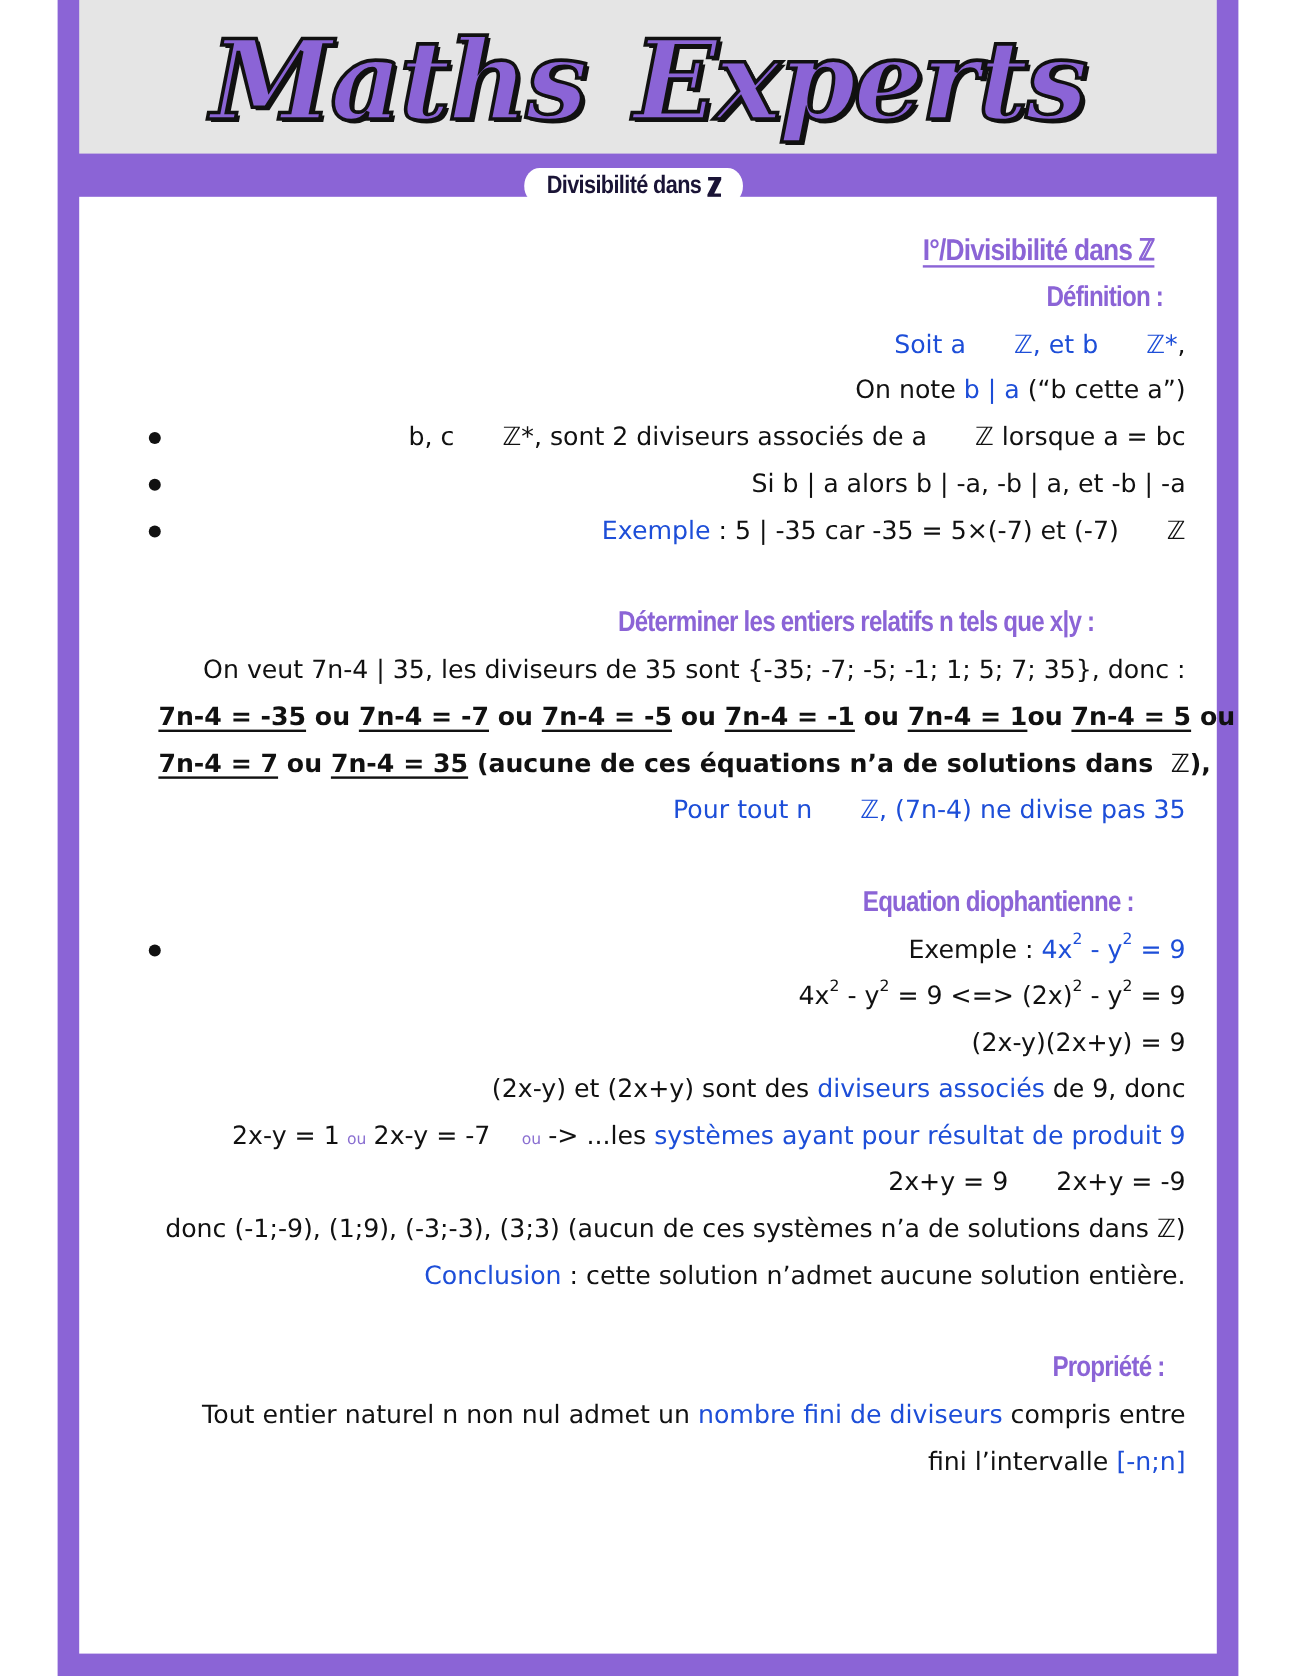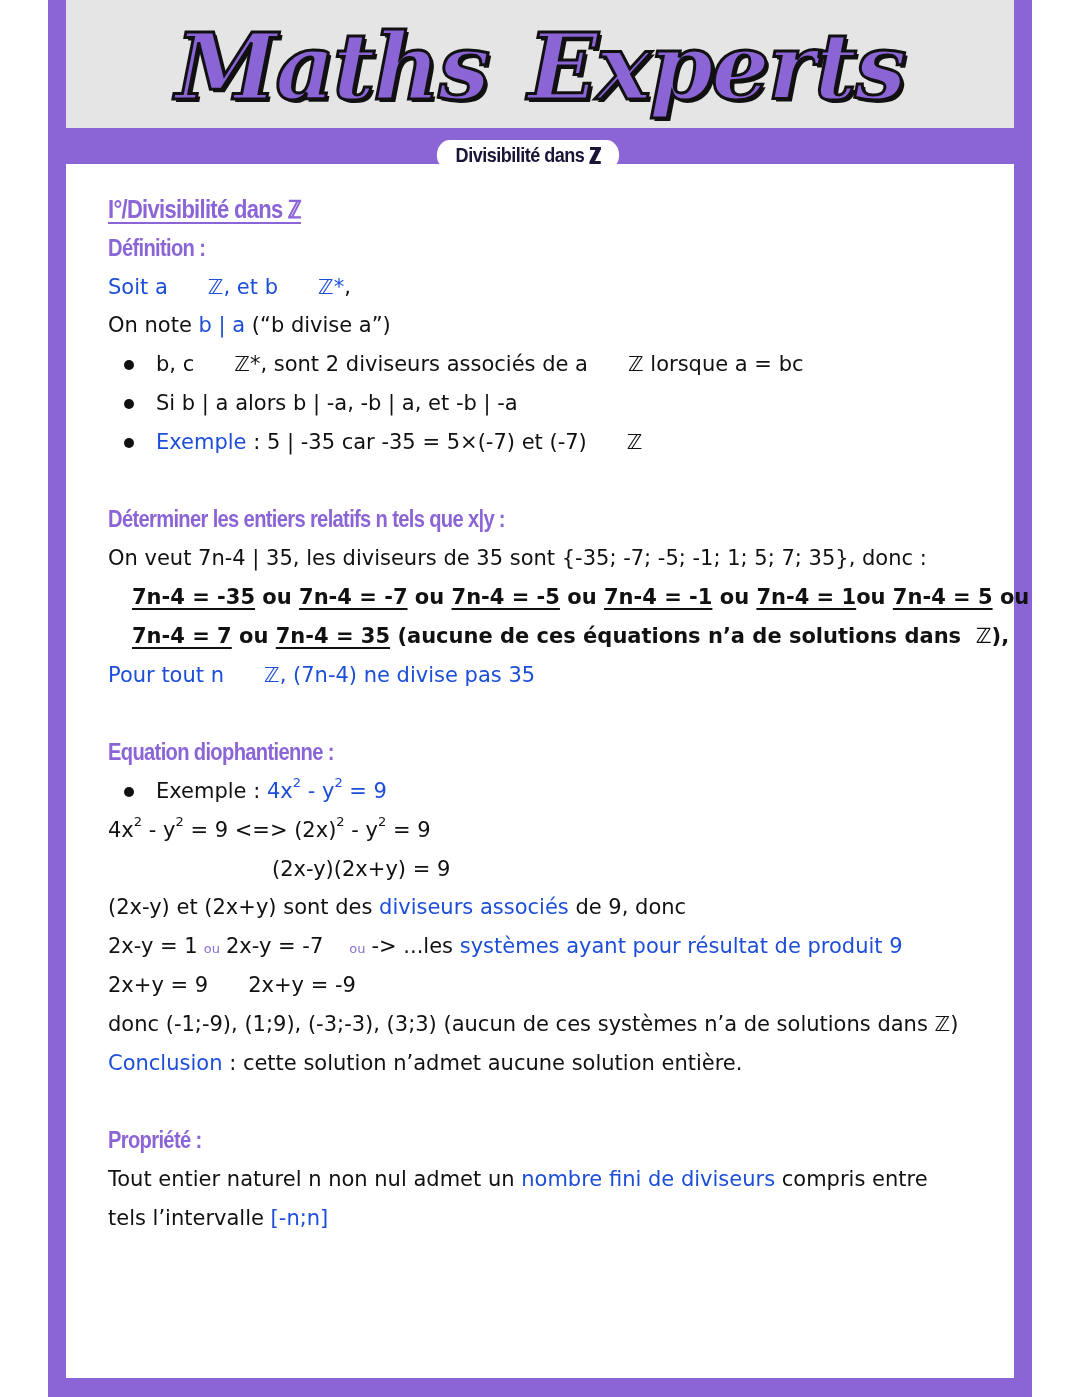--- a/index.html
+++ b/index.html
@@ -37,21 +37,21 @@
     display: flex; align-items: center; justify-content: center;
     font-family: "Liberation Sans", sans-serif; font-weight: bold;
     font-size: 21px; letter-spacing: -0.6px; color: #1a1436;
     transform: scaleX(0.86);
   }
   .subtitle-pill .zz { color: #8b64d6; -webkit-text-stroke: 1px #1a1436; margin-left: 6px; }
 
   
   .content {
     position: absolute; left: 108px; top: 190px; width: 880px;
-    font-family: "DejaVu Sans", sans-serif; font-size: 21px; color: #111111;
+    font-family: "DejaVu Sans", sans-serif; font-size: 21px; color: #111111; text-align: right;
   }
   .line { height: 38.8px; line-height: 38.8px; white-space: pre; }
   .blank { height: 38.8px; }
   .h1 {
     font-family: "Liberation Sans", sans-serif; font-weight: bold;
     font-size: 25px; color: #8b64d6; text-decoration: underline;
     text-underline-offset: 4px; letter-spacing: -0.8px;
     transform-origin: left center; transform: scaleX(0.88); display: inline-block;
   }
   .h2 {
@@ -85,21 +85,21 @@
     <span class="zz">ℤ</span>
 </div>
 
 <div class="content-box"></div>
 
 <div class="content">
 
   <div class="line"><span class="h1">I°/Divisibilité dans ℤ</span></div>
   <div class="line"><span class="h2">Définition :</span></div>
   <div class="line"><span class="p">Soit a      ℤ, et b      ℤ*</span><span>,</span></div>
-  <div class="line"><span>On note </span><span class="p">b | a</span><span> (“b divise a”)</span></div>
+  <div class="line"><span>On note </span><span class="p">b | a</span><span> (“b cette a”)</span></div>
   <div class="line bullet"><span>b, c      ℤ*, sont 2 diviseurs associés de a      ℤ lorsque a = bc</span></div>
   <div class="line bullet"><span>Si b | a alors b | -a, -b | a, et -b | -a</span></div>
   <div class="line bullet"><span class="p">Exemple</span><span> : 5 | -35 car -35 = 5×(-7) et (-7)      ℤ</span></div>
   <div class="blank"></div>
 
   <div class="line"><span class="h2">Déterminer les entiers relatifs n tels que x|y :</span></div>
   <div class="line">On veut 7n-4 | 35, les diviseurs de 35 sont {-35; -7; -5; -1; 1; 5; 7; 35}, donc :</div>
   <div class="line indent"><span class="u">7n-4 = -35</span> <span>ou</span> <span class="u">7n-4 = -7</span> <span>ou</span> <span class="u">7n-4 = -5</span> <span>ou</span> <span class="u">7n-4 = -1</span> <span>ou</span> <span class="u">7n-4 = 1</span><span>ou</span> <span class="u">7n-4 = 5</span> <span>ou</span></div>
   <div class="line indent"><span class="u">7n-4 = 7</span> <span>ou</span> <span class="u">7n-4 = 35</span><span> (aucune de ces équations n’a de solutions dans  ℤ),</span></div>
   <div class="line p">Pour tout n      ℤ, (7n-4) ne divise pas 35</div>
@@ -111,14 +111,14 @@
   <div class="line indent-big">(2x-y)(2x+y) = 9</div>
   <div class="line"><span>(2x-y) et (2x+y) sont des </span><span class="p">diviseurs associés</span><span> de 9, donc</span></div>
   <div class="line"><span>2x-y = 1</span><span class="small-ou">ou</span><span>2x-y = -7</span>   <span class="small-ou">ou</span><span>-&gt; ...les </span><span class="p">systèmes ayant pour résultat de produit 9</span></div>
   <div class="line"><span>2x+y = 9</span>      <span>2x+y = -9</span></div>
   <div class="line">donc (-1;-9), (1;9), (-3;-3), (3;3) (aucun de ces systèmes n’a de solutions dans ℤ)</div>
   <div class="line"><span class="p">Conclusion</span><span> : cette solution n’admet aucune solution entière.</span></div>
   <div class="blank"></div>
 
   <div class="line"><span class="h2">Propriété :</span></div>
   <div class="line"><span>Tout entier naturel n non nul admet un </span><span class="p">nombre fini de diviseurs</span><span> compris entre</span></div>
-  <div class="line"><span>tels l’intervalle </span><span class="p">[-n;n]</span></div>
+  <div class="line"><span>fini l’intervalle </span><span class="p">[-n;n]</span></div>
 </div>
 
 </body></html>

